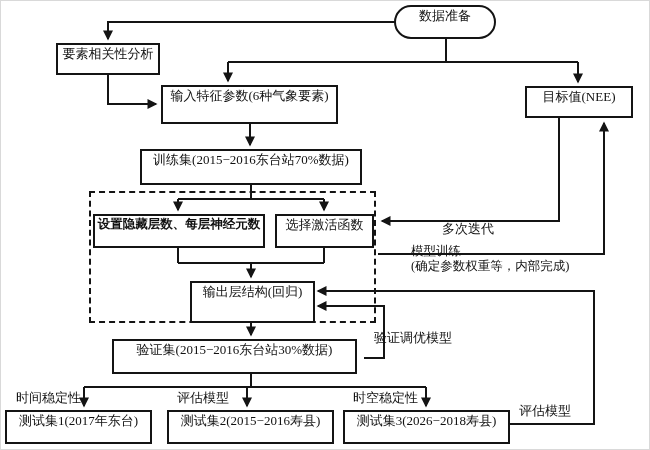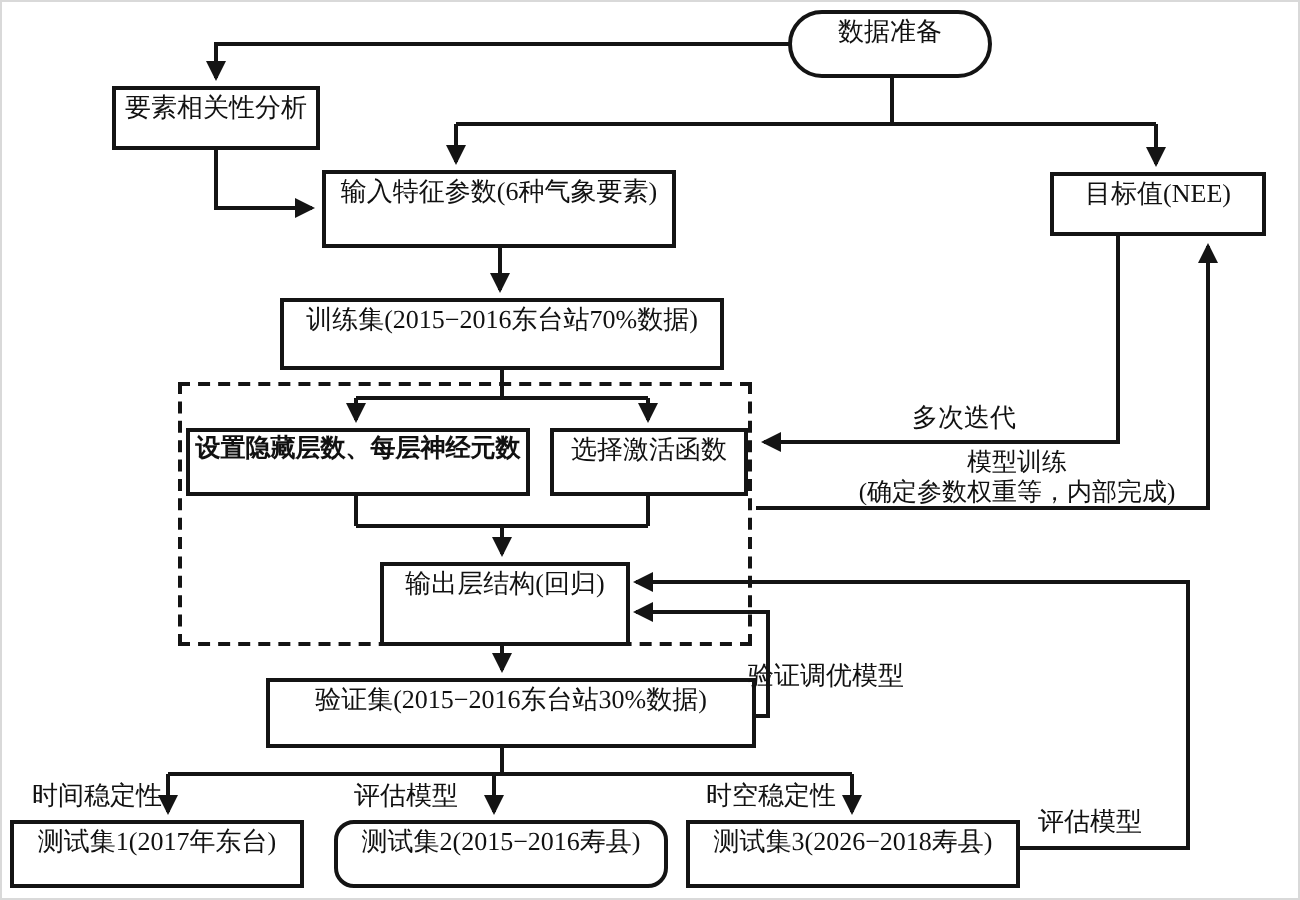--- a/index.html
+++ b/index.html
@@ -32,21 +32,21 @@
     background:transparent;
     z-index:1;
   }
   .edge-label{
     position:absolute;
     font-size:13px;
     white-space:nowrap;
     z-index:3;
     background:transparent;
   }
-  .edge-label.center{text-align:center;}
+  .edge-label.center{text-align:left;margin-top:20px;}
   .small{font-size:12.5px;}
 </style>
 </head>
 <body>
 
 <div class="canvas">
 
   <svg class="wires" viewBox="0 0 650 450" xmlns="http://www.w3.org/2000/svg">
     <defs>
       <marker id="arr" viewBox="0 0 10 10" refX="8.5" refY="5" markerWidth="5.5" markerHeight="5" orient="auto">
@@ -121,29 +121,29 @@
   </div>
 
   <div class="node" style="left:274px;top:213px;width:99px;height:34px;">
     <span>选择激活函数</span>
   </div>
 
   <div class="node" style="left:189px;top:280px;width:125px;height:42px;">
     <span>输出层结构(回归)</span>
   </div>
 
-  <div class="node" style="left:132px;top:338px;width:245px;height:35px;">
+  <div class="node" style="left:111px;top:338px;width:245px;height:35px;">
     <span>验证集(2015−2016东台站30%数据)</span>
   </div>
 
   <div class="node" style="left:4px;top:409px;width:147px;height:34px;">
     <span>测试集1(2017年东台)</span>
   </div>
 
-  <div class="node" style="left:166px;top:409px;width:167px;height:34px;border-radius:10px;">
+  <div class="node" style="left:166px;top:409px;width:167px;height:34px;">
     <span>测试集2(2015−2016寿县)</span>
   </div>
 
   <div class="node" style="left:342px;top:409px;width:167px;height:34px;">
     <span>测试集3(2026−2018寿县)</span>
   </div>
 
   <div class="edge-label center" style="left:441px;top:199px;width:80px;">多次迭代</div>
 
   <div class="edge-label center small" style="left:410px;top:223px;width:195px;line-height:14.5px;">

